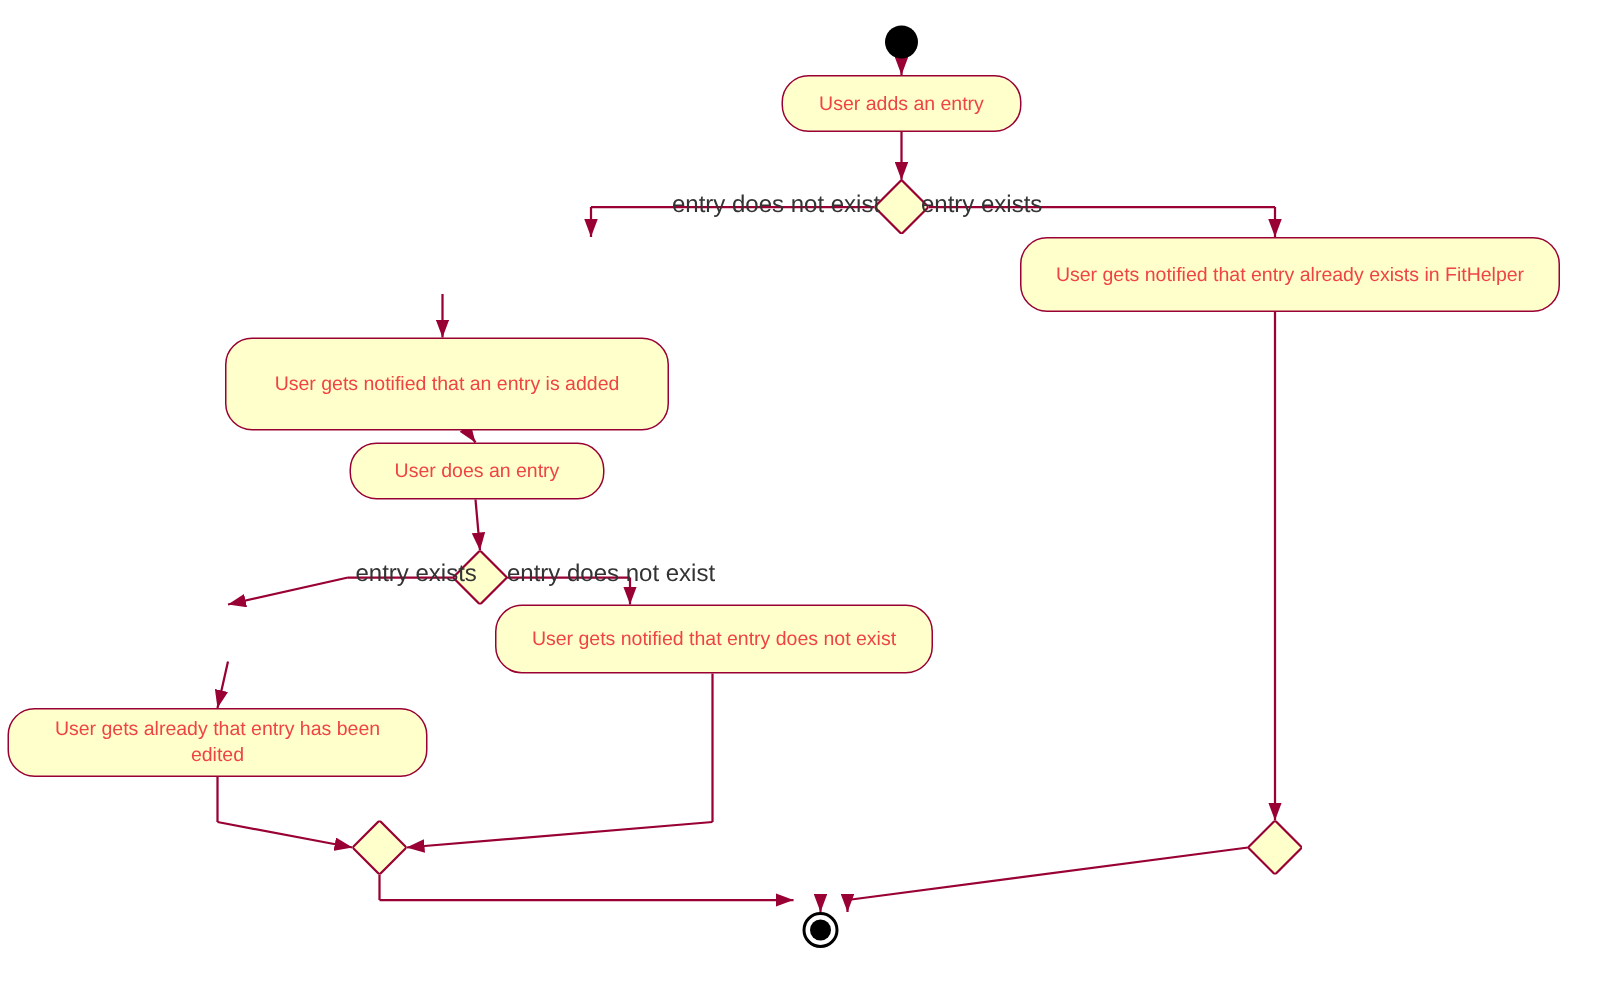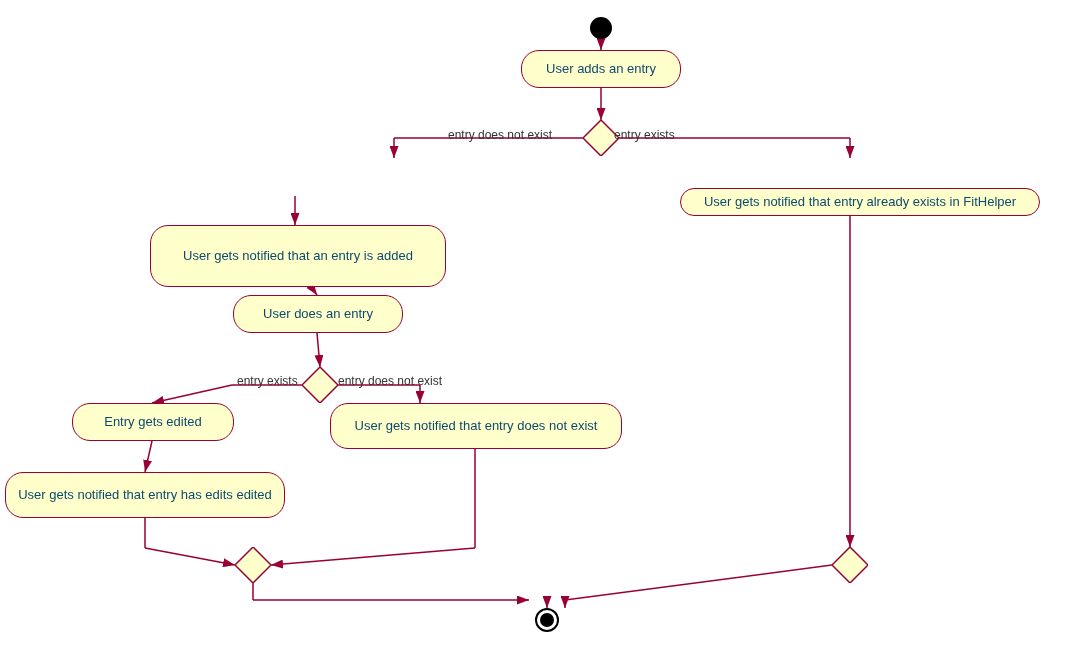--- a/index.html
+++ b/index.html
@@ -28,21 +28,21 @@
       position: absolute;
       background: #ffffcc;
       border: 1.5px solid #990033;
       border-radius: 18px;
       display: flex;
       align-items: center;
       justify-content: center;
       text-align: center;
       padding: 0 12px;
       font-size: 13px;
-      color: #0c4a6e;
+      color: #ef4444;
       line-height: 1.3;
     }
     .start-circle {
       position: absolute;
       width: 22px;
       height: 22px;
       background: #000;
       border-radius: 50%;
     }
     .end-circle {
@@ -57,21 +57,21 @@
       justify-content: center;
     }
     .end-inner {
       width: 14px;
       height: 14px;
       background: #000;
       border-radius: 50%;
     }
     .edge-label {
       position: absolute;
-      font-size: 12px;
+      font-size: 16px;
       color: #333;
     }
   </style>
 </head>
 <body>
 
 <div id="diagram">
   <svg id="arrows">
     <defs>
       <marker id="arrowhead" markerWidth="8" markerHeight="6" refX="8" refY="3" orient="auto">
@@ -123,35 +123,34 @@
 
   <div class="start-circle" style="left: 590px; top: 17px;"></div>
 
   <div class="node-box" style="left:521px; top:50px; width:160px; height:38px;">User adds an entry</div>
 
   <svg style="position:absolute;left:583px;top:120px;width:36px;height:36px;">
     <polygon points="18,0 36,18 18,36 0,18" fill="#ffffcc" stroke="#990033" stroke-width="1.5"></polygon>
   </svg>
 
 
-  <div class="node-box" style="left:680px; top:158px; width:360px; height:28px;margin-top:30px;">User gets notified that entry already exists in FitHelper</div>
+  <div class="node-box" style="left:680px; top:158px; width:360px; height:50px;">User gets notified that entry already exists in FitHelper</div>
 
   <div class="node-box" style="left:150px; top:225px; width:296px; height:62px;">User gets notified that an entry is added</div>
 
   <div class="node-box" style="left:233px; top:295px; width:170px; height:38px;">User does an entry</div>
 
   <svg style="position:absolute;left:302px;top:367px;width:36px;height:36px;">
     <polygon points="18,0 36,18 18,36 0,18" fill="#ffffcc" stroke="#990033" stroke-width="1.5"></polygon>
   </svg>
 
-  <div class="node-box" style="left:72px; top:403px; width:162px; height:38px;">Entry gets edited</div>
 
   <div class="node-box" style="left:330px; top:403px; width:292px; height:46px;">User gets notified that entry does not exist</div>
 
-  <div class="node-box" style="left:5px; top:472px; width:280px; height:46px;">User gets notified that entry has edits edited</div>
+  <div class="node-box" style="left:5px; top:472px; width:280px; height:46px;">User gets already that entry has been edited</div>
 
   <svg style="position:absolute;left:235px;top:547px;width:36px;height:36px;">
     <polygon points="18,0 36,18 18,36 0,18" fill="#ffffcc" stroke="#990033" stroke-width="1.5"></polygon>
   </svg>
 
   <svg style="position:absolute;left:832px;top:547px;width:36px;height:36px;">
     <polygon points="18,0 36,18 18,36 0,18" fill="#ffffcc" stroke="#990033" stroke-width="1.5"></polygon>
   </svg>
 
   <div class="end-circle" style="left:535px; top:608px;">

